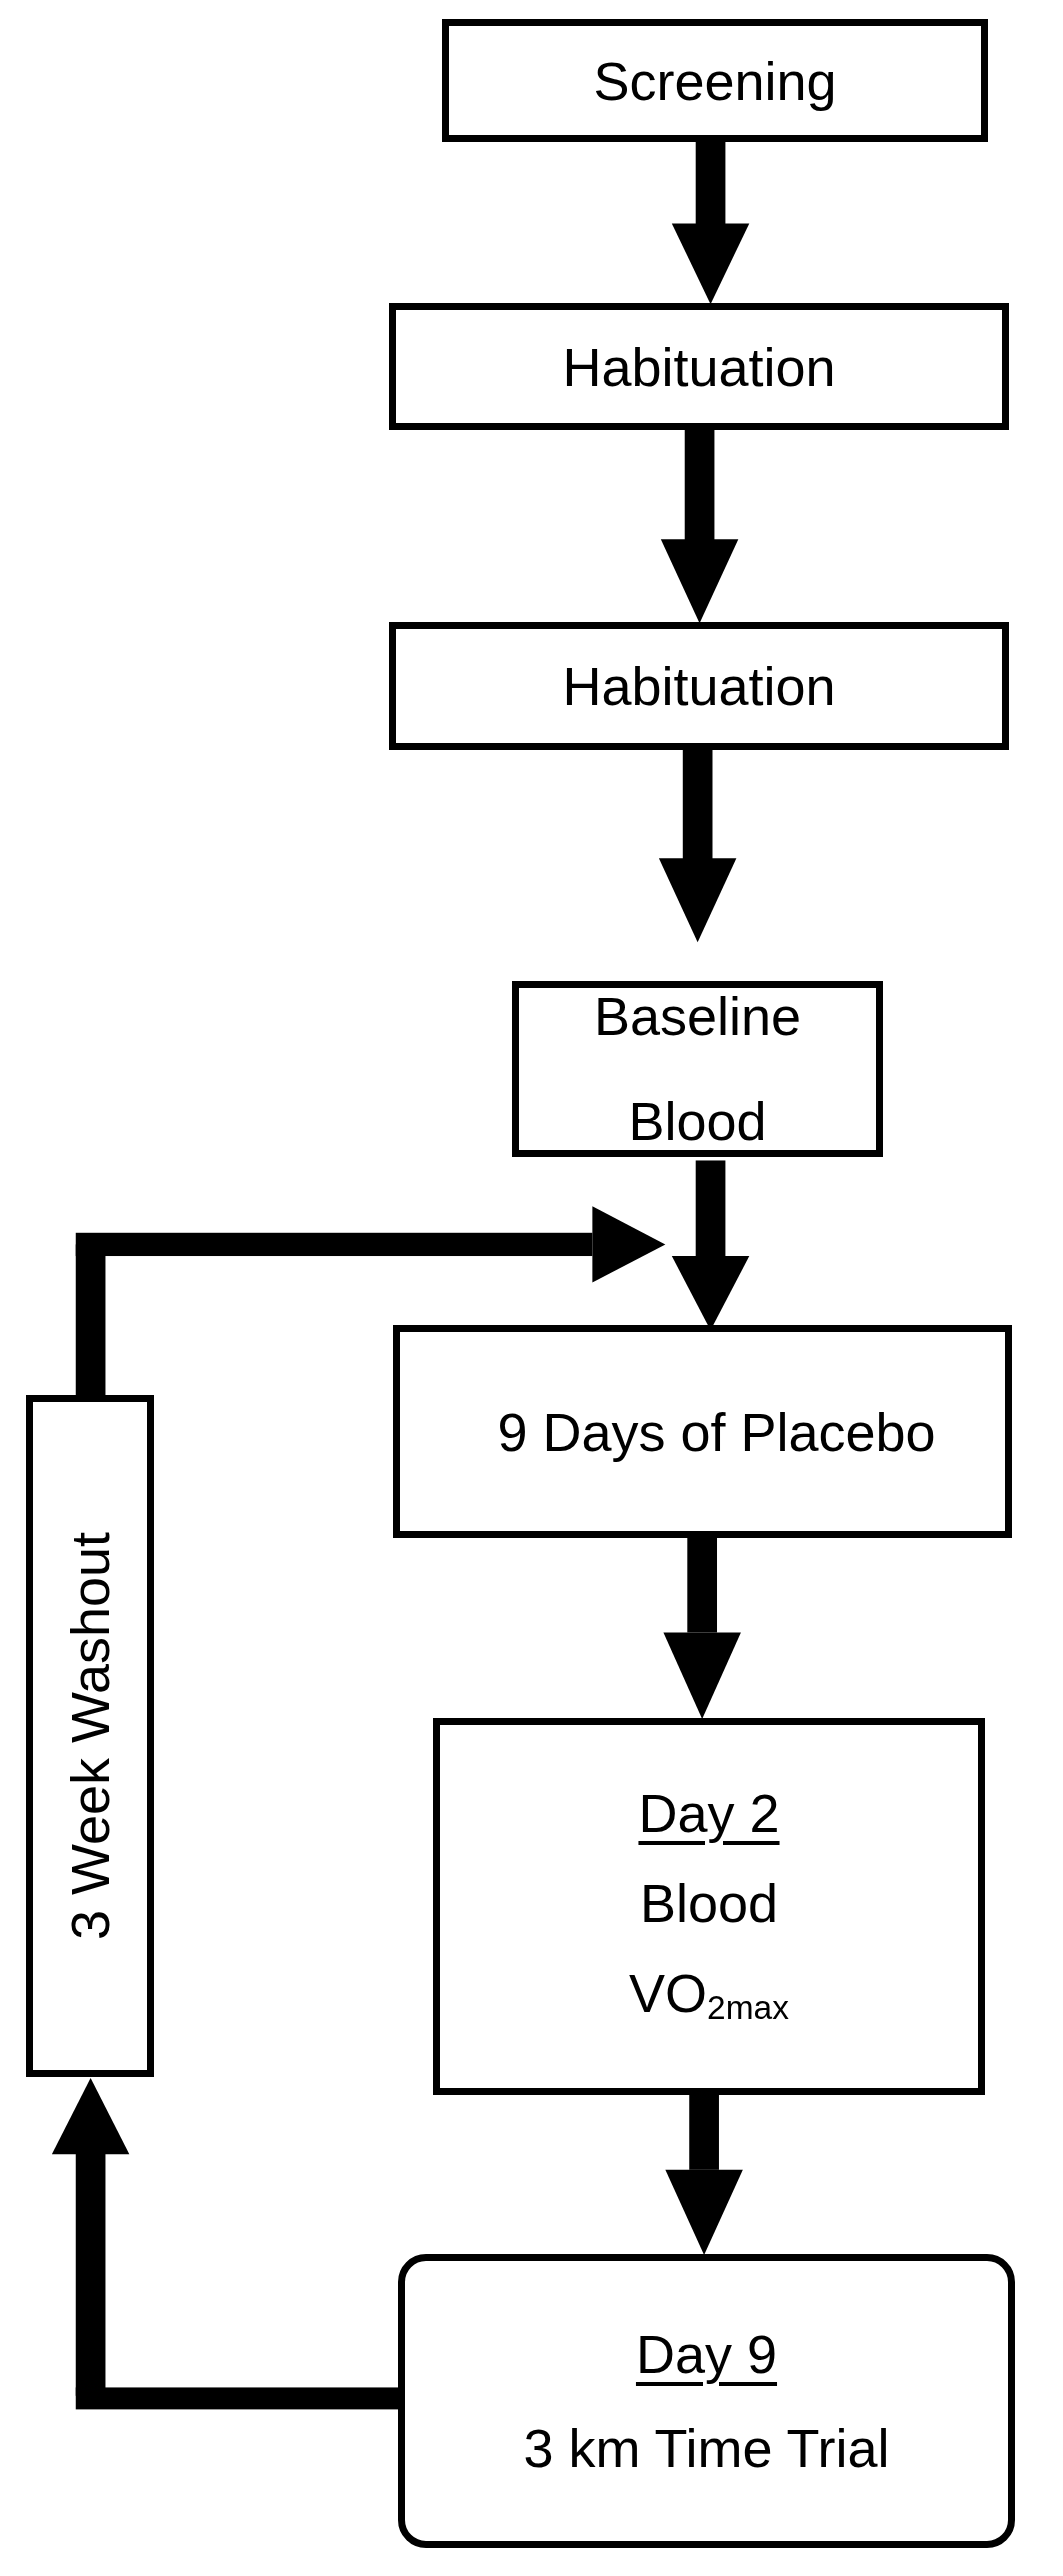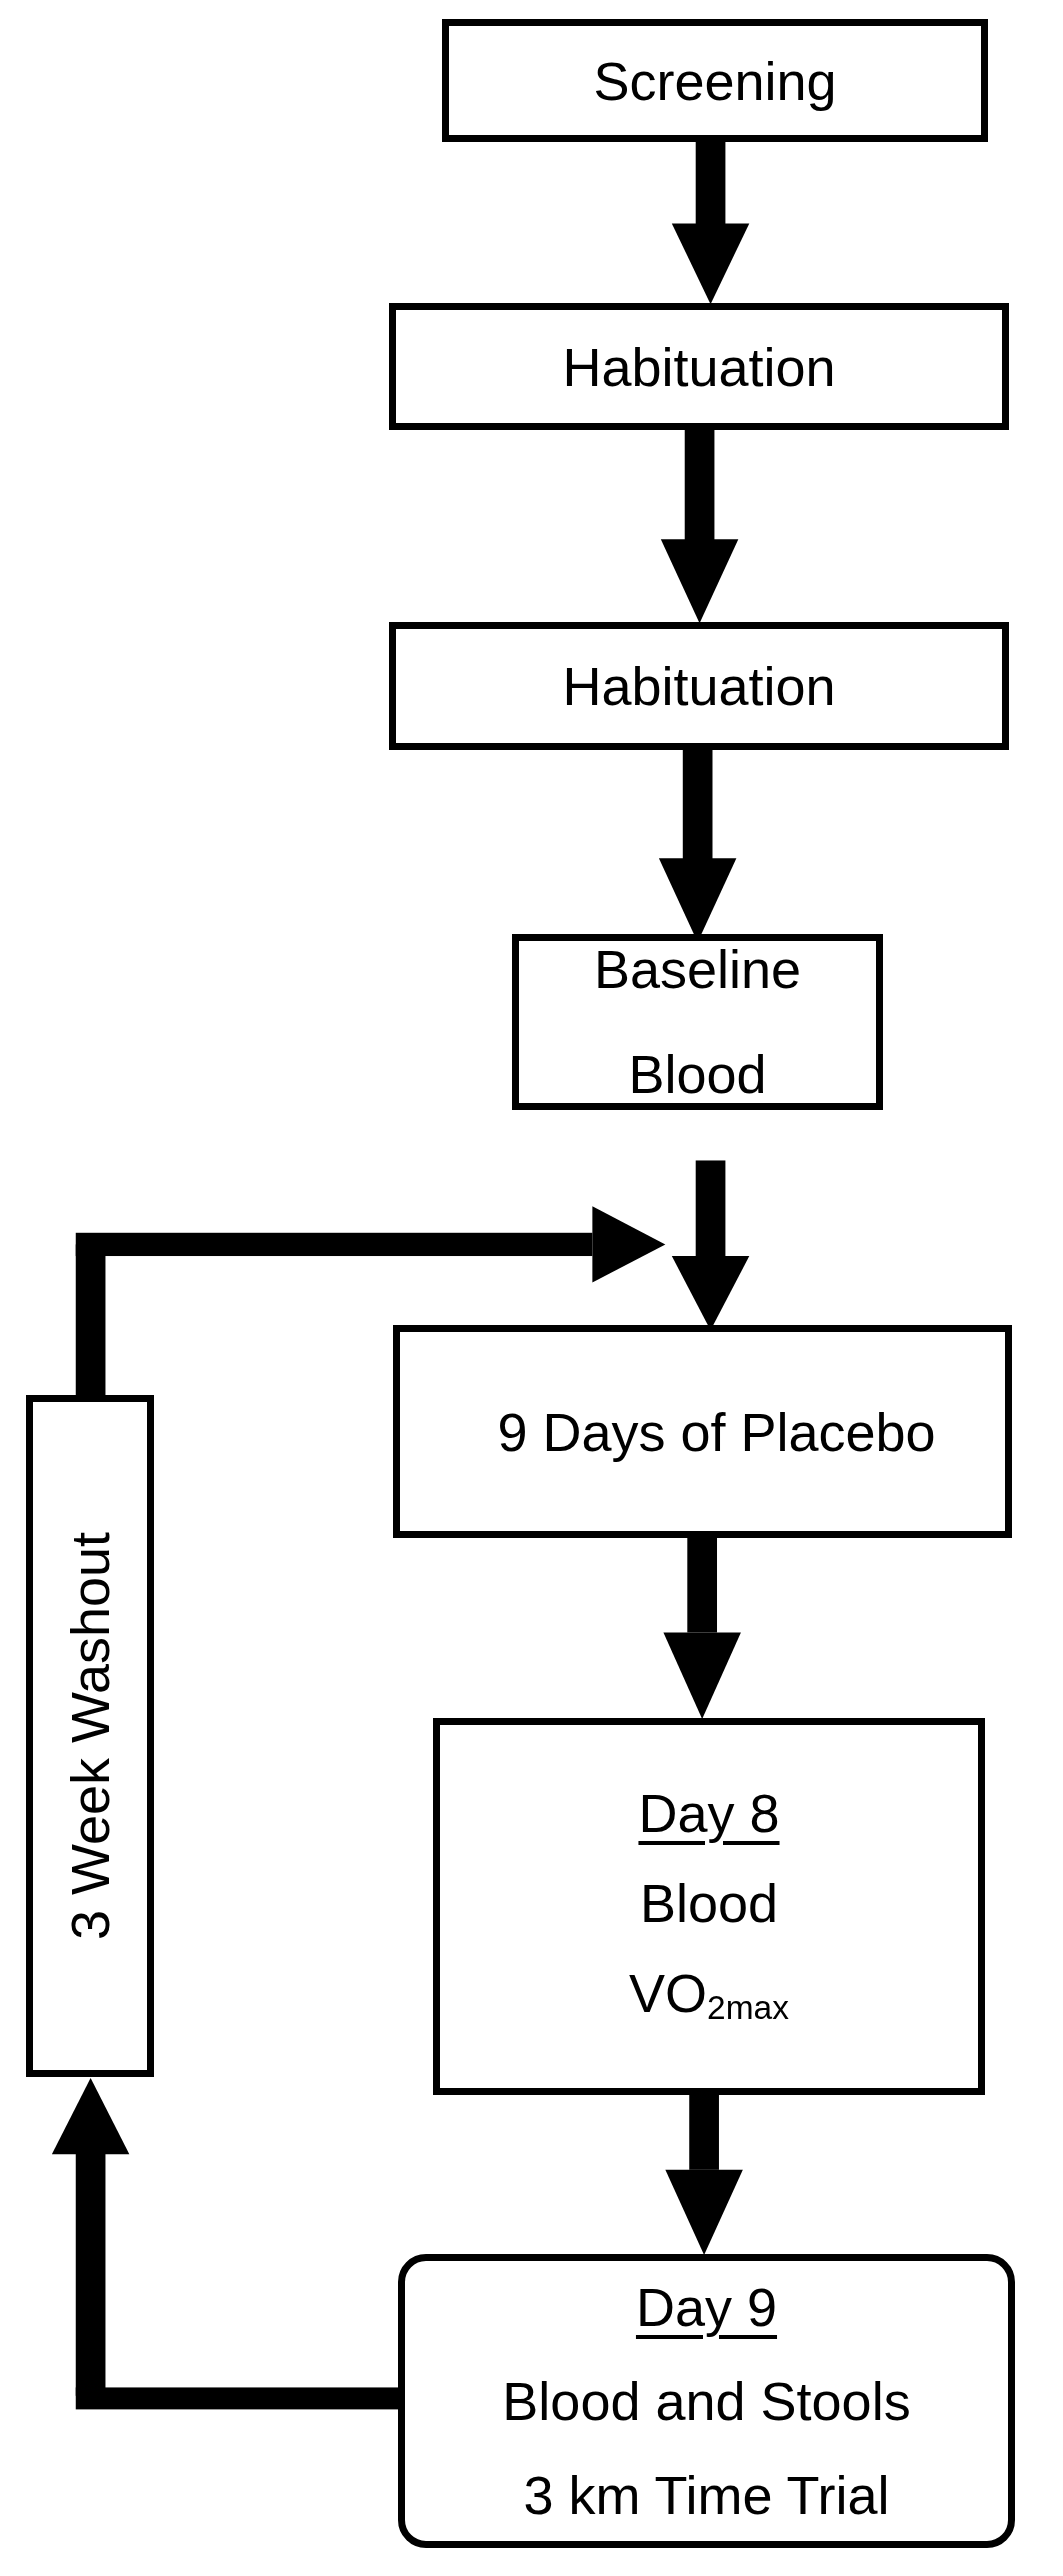--- a/index.html
+++ b/index.html
@@ -45,21 +45,21 @@
   }
   .sub {
     font-size: 0.62em;
     position: relative;
     top: 0.22em;
   }
   
   .n-screening    { left: 442px;  top: 19.4px;   width: 546px; height: 123px; }
   .n-habituation1 { left: 389px;  top: 303px;  width: 620px; height: 127px; }
   .n-habituation2 { left: 389px;  top: 622px;  width: 620px; height: 128px; }
-  .n-baseline     { left: 512px;  top: 934px; width: 371px; height: 176px; line-height: 105px; }
+  .n-baseline     { left: 512px;  top: 981px; width: 371px; height: 176px; line-height: 105px; }
   .n-treatment    { left: 393px;  top: 1325px; width: 619px; height: 213px; line-height: 102px; padding-left: 28px; }
   .n-day8         { left: 433px;  top: 1718px; width: 552px; height: 377px; line-height: 90px; }
   .n-day9         { left: 398px;  top: 2254px; width: 617px; height: 294px; line-height: 94px; border-radius: 28px; }
   .n-washout      { left: 26px;   top: 1395px; width: 128px; height: 682px; }
   .washout-label {
     transform: rotate(-90deg);
     white-space: nowrap;
   }
 </style>
 </head>
@@ -127,28 +127,27 @@
   <div class="node n-baseline">
     <div class="line">Baseline</div>
     <div class="line">Blood</div>
   </div>
 
   <div class="node n-treatment">
     <div class="line">9 Days of Placebo</div>
   </div>
 
   <div class="node n-day8">
-    <div class="line underline">Day 8</div>
+    <div class="line underline">Day 2</div>
     <div class="line">Blood</div>
     <div class="line"><span>VO</span><span class="sub">2max</span></div>
   </div>
 
   <div class="node n-day9">
     <div class="line underline">Day 9</div>
-    <div class="line">Blood and Stools</div>
     <div class="line">3 km Time Trial</div>
   </div>
 
   <div class="node n-washout">
     <div class="washout-label">3 Week Washout</div>
   </div>
 
 </div>
 
 

